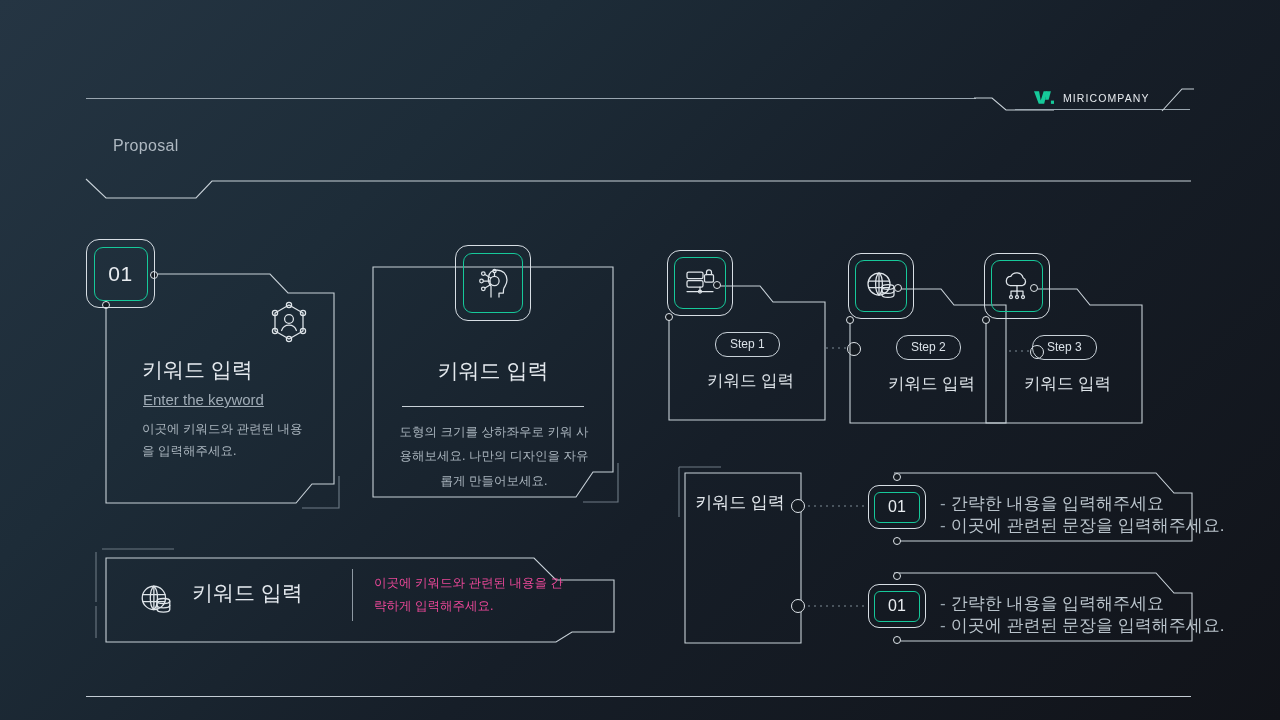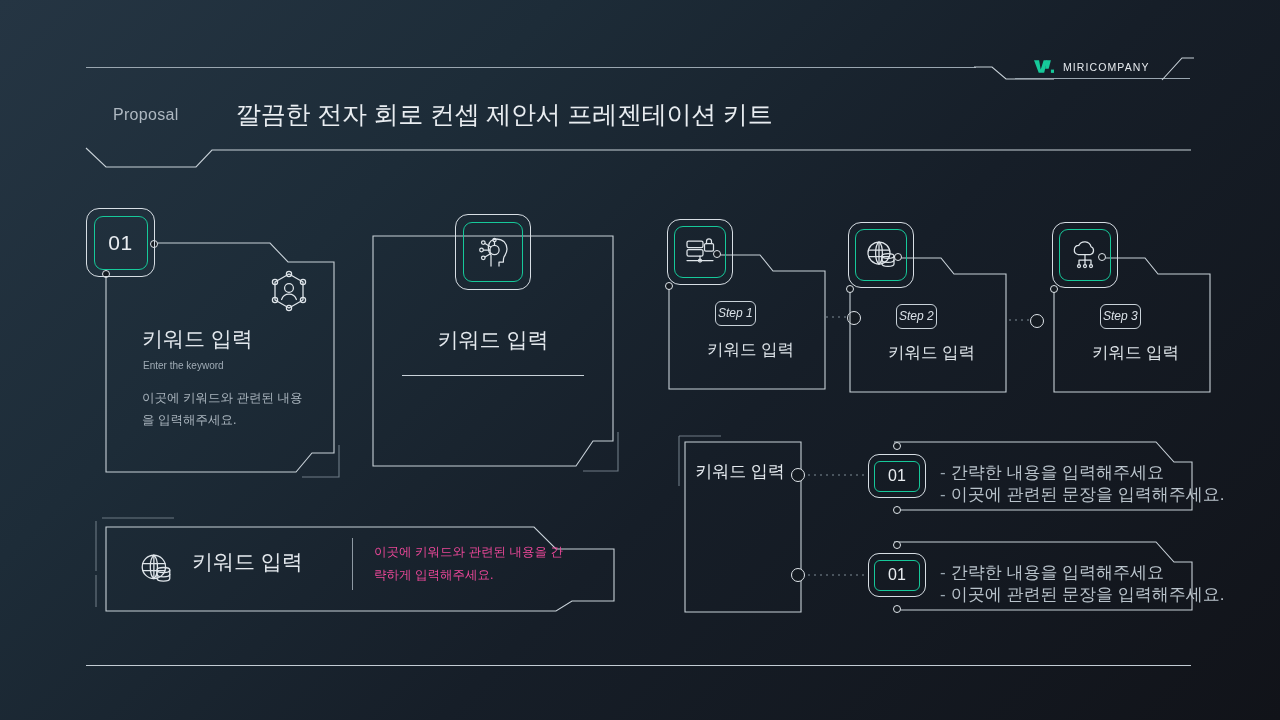--- a/index.html
+++ b/index.html
@@ -6,21 +6,21 @@
   html, body {
     width: 1280px; height: 720px;
     overflow: hidden;
     font-family: "Liberation Sans", "DejaVu Sans", sans-serif;
   }
   body {
     background: linear-gradient(135deg, #253543 0%, #1d2c38 28%, #161e28 58%, #111319 100%);
     color: #d9dee3;
     position: relative;
   }
-  .slide { position: absolute; inset: 0; }
+  .slide { position: absolute; inset: 0; margin-top: 31px; }
 
   
   .hdr-line-left {
     position: absolute; left: 86px; top: 67px; width: 890px; height: 1px;
     background: #9aa6b0;
   }
   .hdr-notch-right {
     position: absolute; left: 974px; top: 67px; width: 80px; height: 22px;
   }
   .hdr-line-right {
@@ -67,21 +67,21 @@
     position: absolute; left: 0px; top: 0px; width: 69px; height: 69px;
     border: 1.2px solid #d7dee4; border-radius: 13px;
     display: flex; align-items: center; justify-content: center;
   }
   .badge01 .inner {
     width: 54px; height: 54px; border: 1.6px solid #16c99a; border-radius: 9px;
     display: flex; align-items: center; justify-content: center;
     font-size: 21px; color: #e9edf1; letter-spacing: .5px;
   }
   .c1-title { position: absolute; left: 56px; top: 117px; font-size: 21px; color: #e4e9ee; }
-  .c1-sub   { position: absolute; left: 57px; top: 152px; font-size: 10px; color: #9fabb5; }
+  .c1-sub   { position: absolute; left: 57px; top: 152px; font-size: 15px; color: #9fabb5; text-decoration: underline; }
   .c1-body  { position: absolute; left: 56px; top: 180px; width: 172px;
               font-size: 12.5px; line-height: 1.75; color: #aab5be; }
 
   
   .card2 { position: absolute; left: 373px; top: 214px; width: 240px; height: 262px; }
   .icon-sq {
     position: absolute; width: 76px; height: 76px;
     border: 1.2px solid #d7dee4; border-radius: 13px;
     display: flex; align-items: center; justify-content: center;
     background: transparent;
@@ -97,22 +97,22 @@
               font-size: 12.5px; line-height: 1.95; color: #aab5be; }
 
   
   .step { position: absolute; width: 170px; height: 172px; }
   .step-icon { position: absolute; left: 0; top: 0; width: 66px; height: 66px;
                border: 1.2px solid #d7dee4; border-radius: 13px;
                display:flex; align-items:center; justify-content:center; }
   .step-icon .inner { width: 52px; height: 52px; border: 1.7px solid #16c99a; border-radius: 9px;
                       display:flex; align-items:center; justify-content:center; }
   .step-pill {
-    position: absolute; padding: 4px 2px 5px; border: 1.1px solid #c9d2d9; border-radius: 6px;
-    font-size: 12px; color: #dbe2e8; white-space: nowrap; font-style: italic;
+    position: absolute; padding: 4px 14px 5px; border: 1.1px solid #c9d2d9; border-radius: 12px;
+    font-size: 12px; color: #dbe2e8; white-space: nowrap;
   }
   .step-label { position: absolute; font-size: 16.5px; color: #dfe5ea; white-space: nowrap; }
   .node {
     position: absolute; width: 8px; height: 8px; border-radius: 50%;
     background: #141a21; border: 1.3px solid #dfe5ea;
   }
   .node-lg {
     position: absolute; width: 14px; height: 14px; border-radius: 50%;
     background: #141a21; border: 1.4px solid #dfe5ea;
   }
@@ -160,21 +160,20 @@
   <div class="logo-wrap">
     <svg class="logo-mark" viewBox="0 0 22 16">
       <path d="M0,1 L5.6,1 L7.4,11.2 L10.6,1 L14.6,1 L11.2,15 L5.2,15 Z" fill="#16c99a"></path>
       <path d="M13.6,1 L18.6,1 L16.1,10.4 L12.3,10.4 Z" fill="#16c99a"></path>
       <rect x="18.6" y="11.4" width="3.4" height="3.6" fill="#16c99a"></rect>
     </svg>
     <span class="logo-text">MIRICOMPANY</span>
   </div>
 
   <div class="kicker">Proposal</div>
-  <div class="title">깔끔한 전자 회로 컨셉 제안서 프레젠테이션 키트</div>
 
   <svg class="stroke title-rule" width="1105" height="24">
     <path class="ln" d="M0,0 L20,19 L110,19 L126,2 L1105,2"></path>
   </svg>
   <div class="footer-rule"></div>
 
   <div class="card1">
     <svg class="stroke" style="left:20px; top:27px;" width="250" height="256">
       <path class="ln" d="M48,8 L164,8 L182,27 L228,27 L228,218 L206,218 L190,237 L0,237 L0,35"></path>
       <path class="ln-dim" d="M233,210 L233,242 L196,242" opacity=".85"></path>
@@ -221,20 +220,21 @@
           <circle class="ic" cx="10.3" cy="10.6" r="1.8"></circle>
           <circle class="ic" cx="10.3" cy="25.8" r="1.8"></circle>
           <path class="ic" d="M21.5,13.4 L21.5,9.5"></path>
           <circle class="ic" cx="21.5" cy="8" r="1.6"></circle>
         </svg>
       </div>
     </div>
 
     <div class="c2-title">키워드 입력</div>
     <div class="c2-rule"></div>
+    <div class="c2-body">도형의 크기를 상하좌우로 키워 사용해보세요. 나만의 디자인을 자유롭게 만들어보세요.</div>
   </div>
 
   <div class="step" style="left:655px; top:219px;">
     <svg class="stroke" style="left:14px; top:30px;" width="160" height="142">
       <path class="ln" d="M48,6 L91,6 L104,22 L156,22 L156,140 L0,140 L0,38"></path>
     </svg>
     <div class="node" style="left:58px; top:31px;"></div>
     <div class="node" style="left:10px; top:63px;"></div>
 
     <div class="step-icon" style="left:12px; top:0px;">
@@ -281,21 +281,21 @@
 
     <div class="step-pill" style="left:60px; top:82px;">Step 2</div>
     <div class="step-label" style="left:52px; top:120px;">키워드 입력</div>
   </div>
 
   <svg class="stroke" style="left:1009px; top:317px;" width="30" height="6">
     <path class="ln-dim" stroke-dasharray="2 4" d="M0,3 L22,3"></path>
   </svg>
   <div class="node-lg" style="left:1030px; top:314px;"></div>
 
-  <div class="step" style="left:1040px; top:222px;">
+  <div class="step" style="left:972px; top:222px;">
     <svg class="stroke" style="left:14px; top:30px;" width="160" height="142">
       <path class="ln" d="M48,6 L91,6 L104,22 L156,22 L156,140 L0,140 L0,38"></path>
     </svg>
     <div class="node" style="left:58px; top:31px;"></div>
     <div class="node" style="left:10px; top:63px;"></div>
 
     <div class="step-icon" style="left:12px; top:0px;">
       <div class="inner">
         <svg width="34" height="34" viewBox="0 0 34 34">
           <path class="ic" d="M10,16.5 a4.6,4.6 0 0 1 .8,-9.1 a6.6,6.6 0 0 1 12.3,1.4 a4.1,4.1 0 0 1 -.6,7.7 Z"></path>

